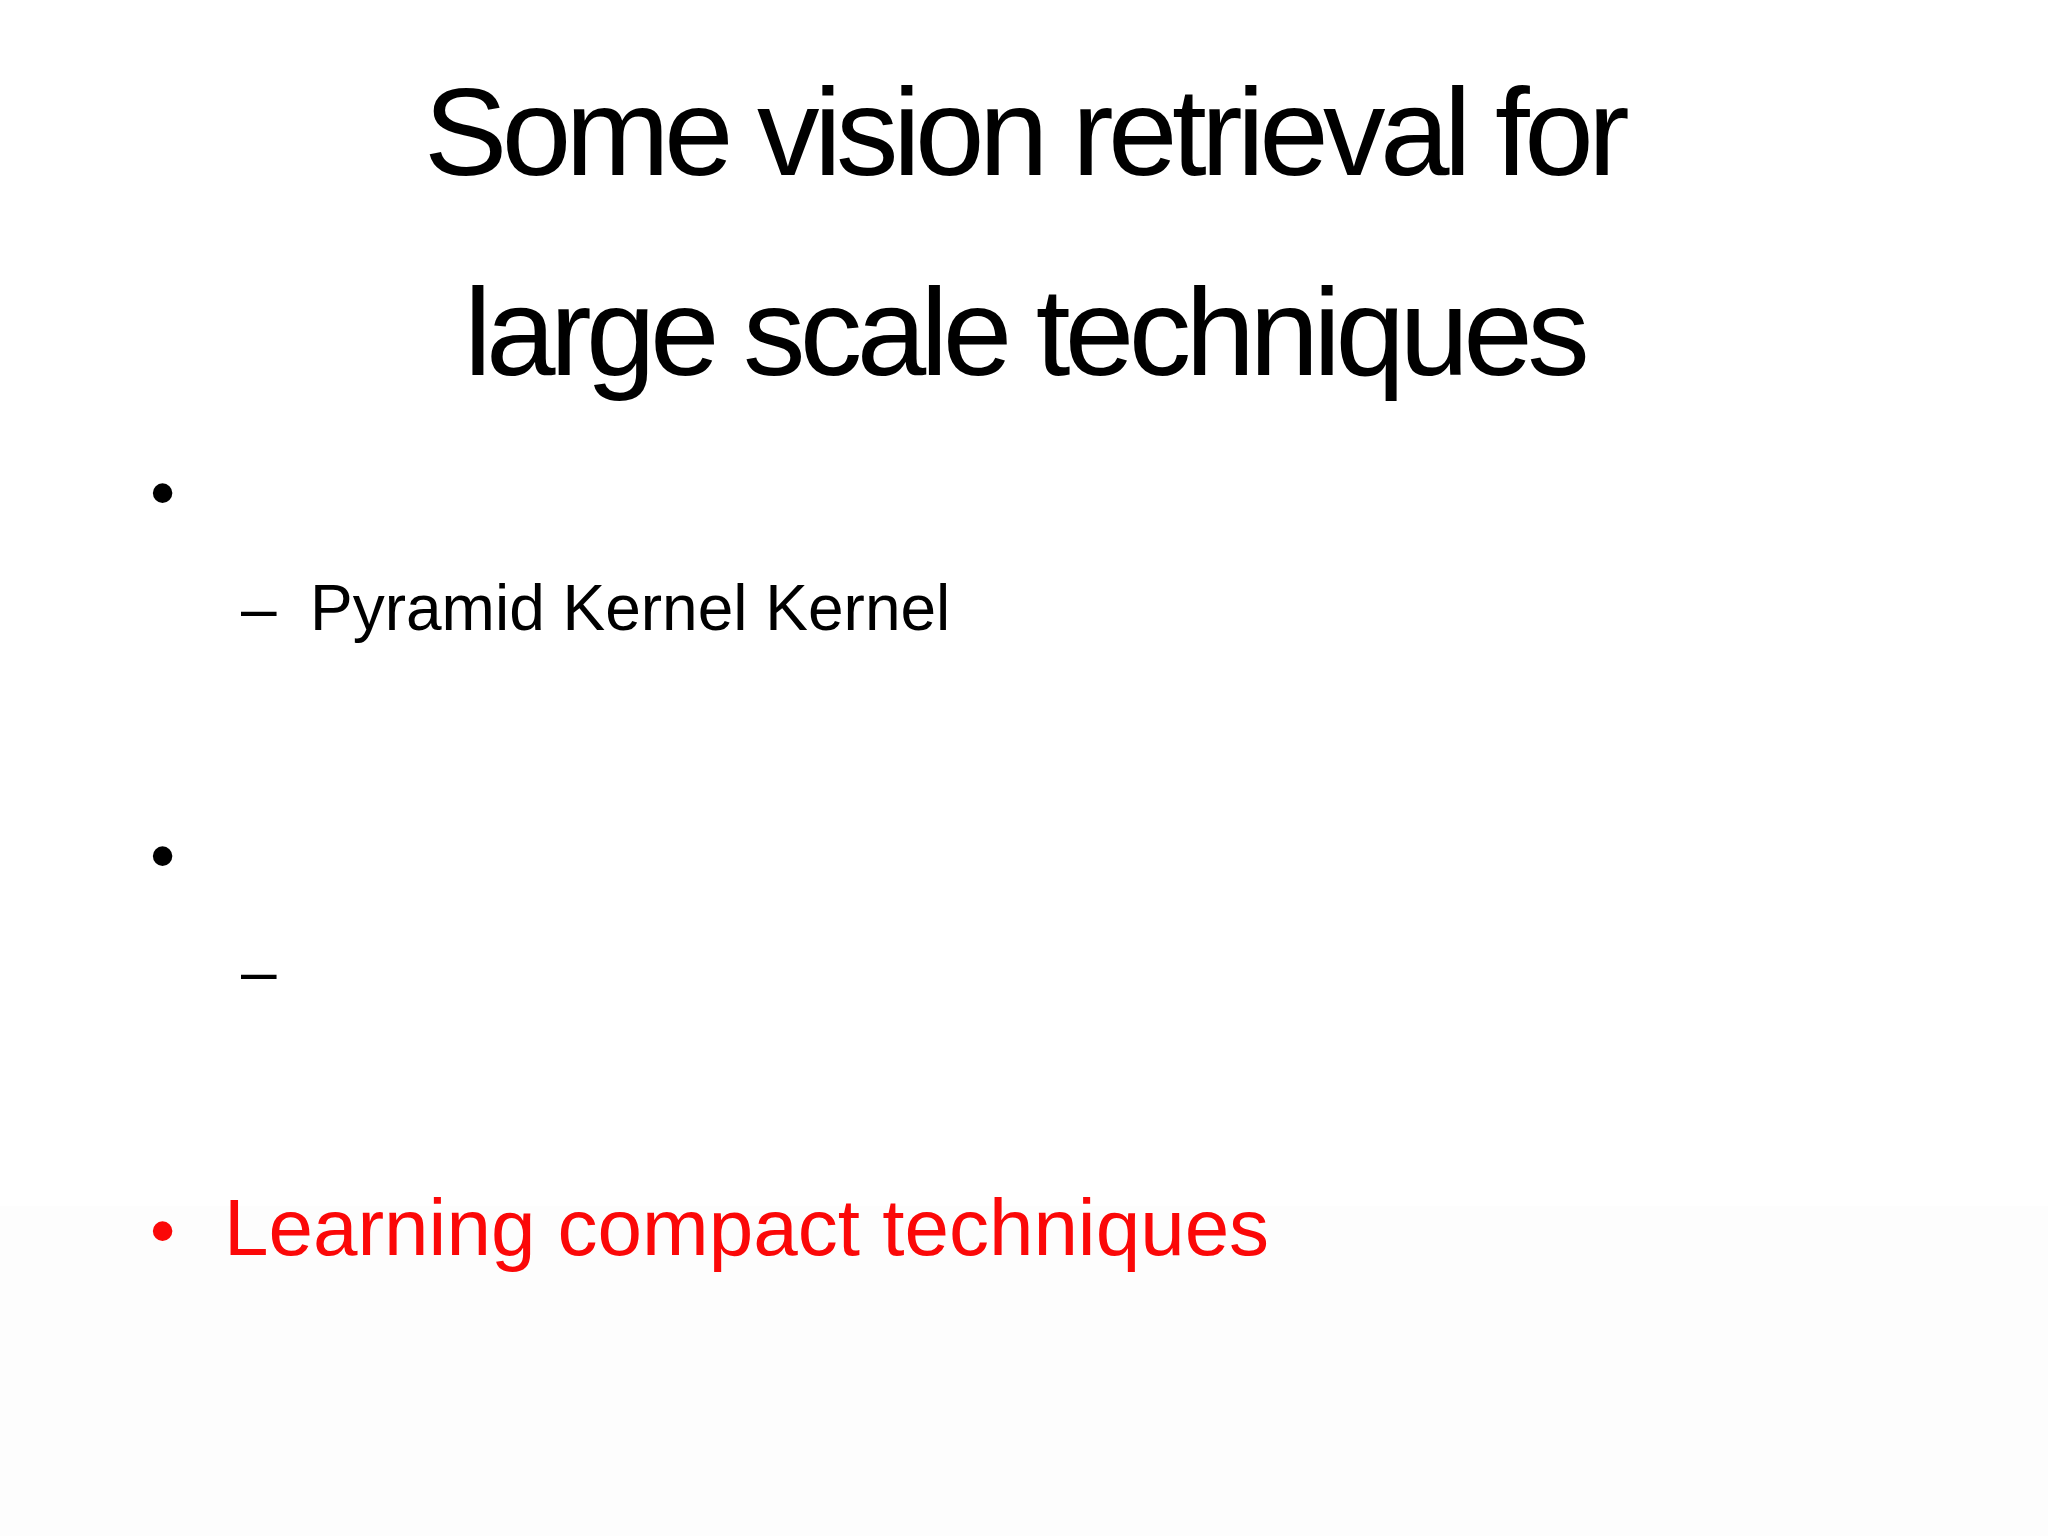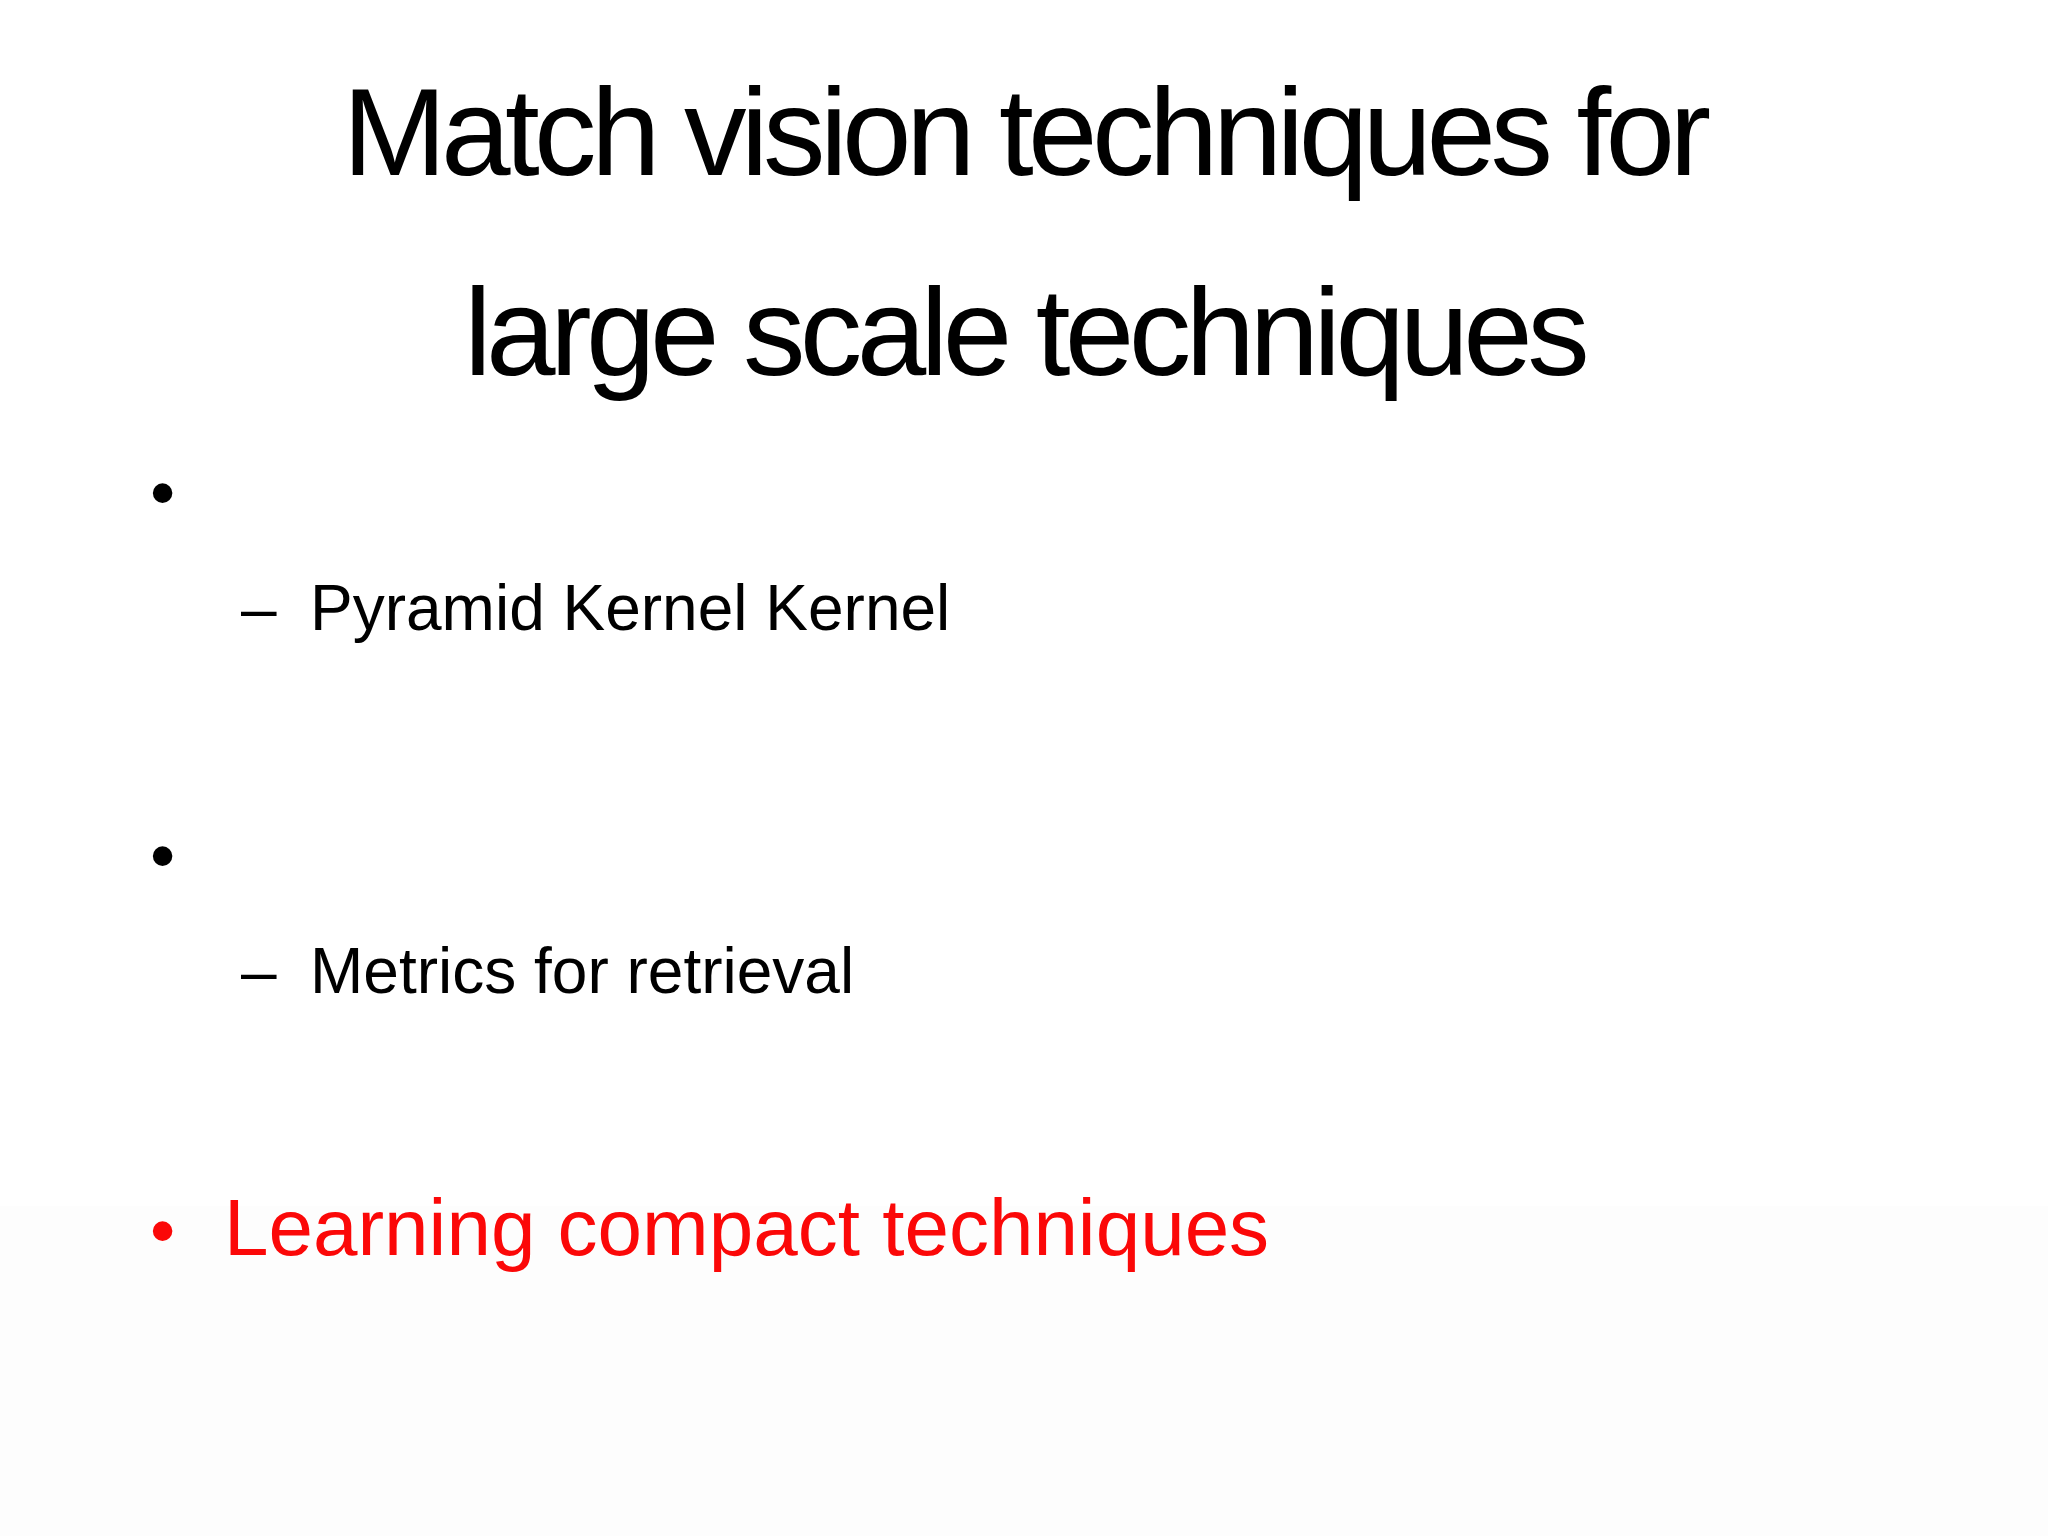--- a/index.html
+++ b/index.html
@@ -79,41 +79,40 @@
   .row:nth-child(5) { margin-top: 170px; }
 </style>
 </head>
 <body>
 
 <div class="slide">
 
   <div class="bottom-shade"></div>
 
   <h1 class="title">
-    <span class="title-line">Match vision techniques for</span>
+    <span class="title-line">Some vision retrieval for</span>
     <span class="title-line">large scale techniques</span>
   </h1>
 
   <div class="bullet-list">
     <div class="row lvl1" style="color: rgb(0, 0, 0);">
       <span class="marker">•</span>
     </div>
 
     <div class="row lvl2" style="color: rgb(0, 0, 0);">
       <span class="marker">–</span>
       <span class="text">Pyramid Kernel Kernel</span>
     </div>
 
     <div class="row lvl1" style="color: rgb(0, 0, 0);">
       <span class="marker">•</span>
     </div>
 
     <div class="row lvl2" style="color: rgb(0, 0, 0);">
       <span class="marker">–</span>
-      <span class="text">Metrics for retrieval</span>
     </div>
 
     <div class="row lvl1" style="color: rgb(251, 8, 8);">
       <span class="marker">•</span>
       <span class="text">Learning compact techniques</span>
     </div>
   </div>
 
 </div>
 

